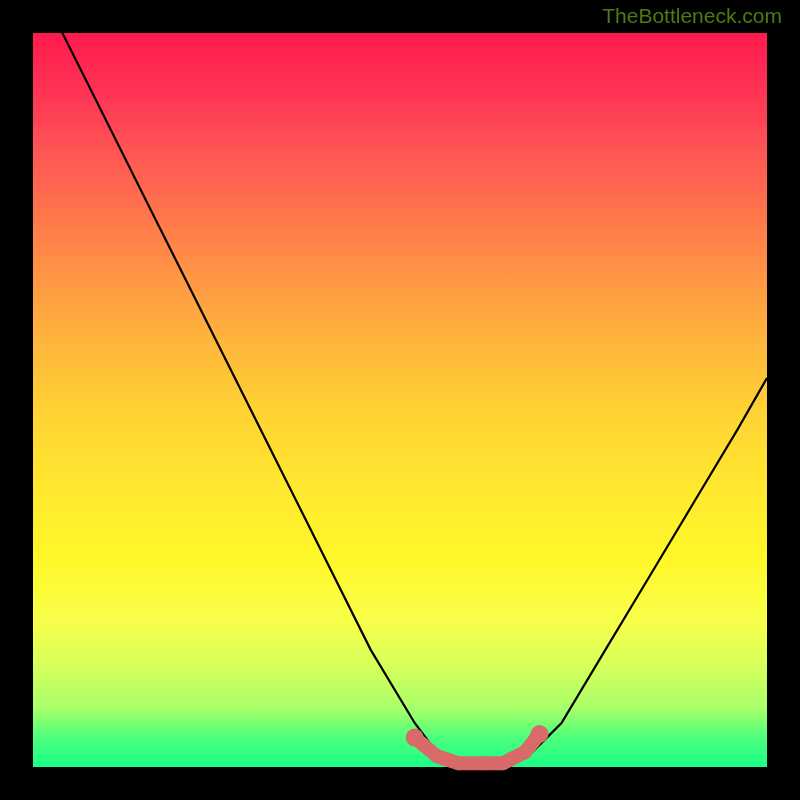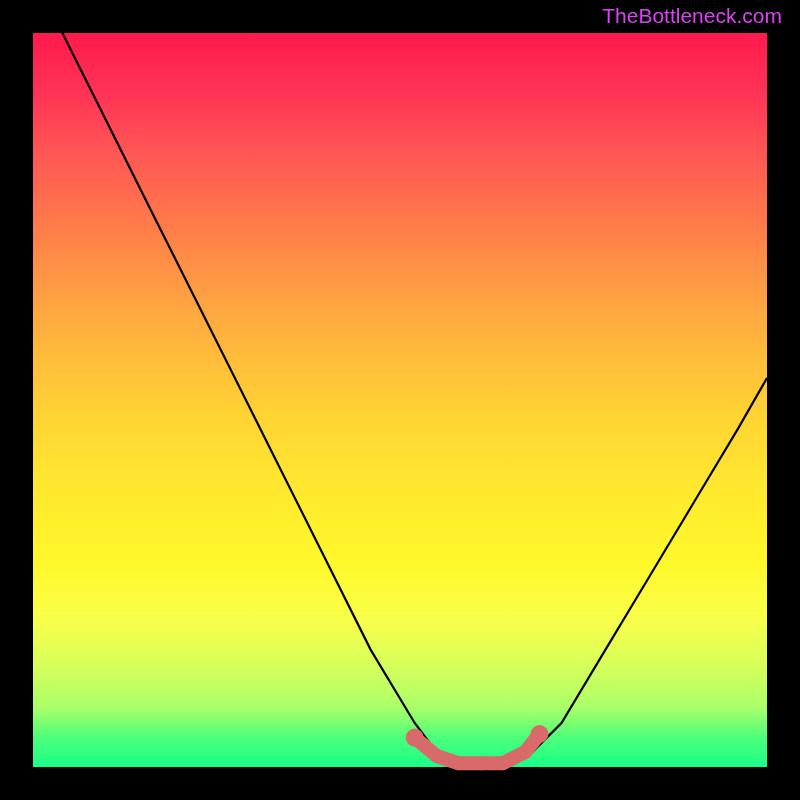--- a/index.html
+++ b/index.html
@@ -8,21 +8,21 @@
     width: 800px;
     height: 800px;
     background: #000;
     font-family: Arial, sans-serif;
     position: relative;
   }
   .watermark {
     position: absolute;
     top: 4px;
     right: 18px;
-    color: #d946ef;
+    color: #4d7c0f;
     font-size: 21px;
     font-weight: 500;
     z-index: 10;
   }
   .plot-area {
     position: absolute;
     left: 33px;
     top: 33px;
     width: 734px;
     height: 734px;

